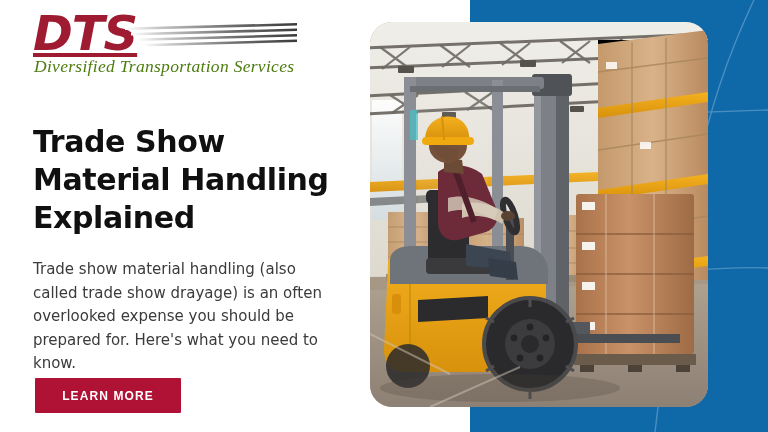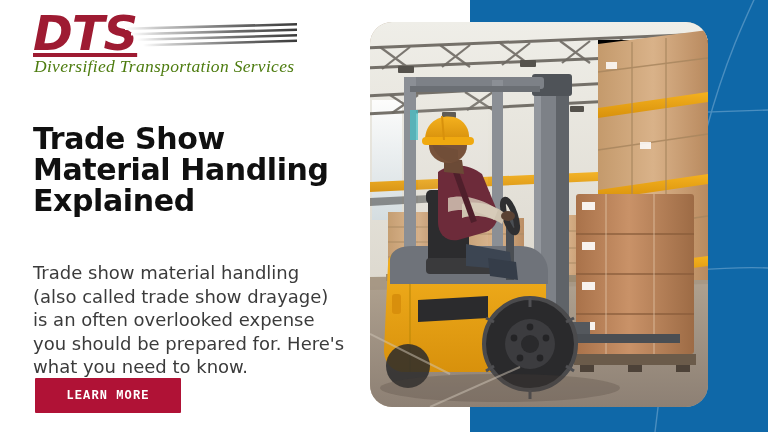--- a/index.html
+++ b/index.html
@@ -96,49 +96,49 @@
 
   
   .headline {
     position: absolute;
     left: 33px;
     top: 103px;
     width: 330px;
     font-family: "DejaVu Sans", sans-serif;
     font-weight: bold;
     font-size: 30px;
-    line-height: 31px;
+    line-height: 38px;
     letter-spacing: -0.4px;
     color: #101010;
   }
 
   
   .body-copy {
     position: absolute;
     left: 33px;
     top: 243px;
     width: 312px;
     font-family: "DejaVu Sans", sans-serif;
-    font-size: 18px;
+    font-size: 15px;
     line-height: 23.5px;
     color: #3b3b3b;
   }
 
   
   .cta {
     position: absolute;
     left: 35px;
     top: 378px;
     width: 146px;
     height: 35px;
     background: #b01236;
     border: none;
     border-radius: 1px;
     color: #ffffff;
-    font-family: Liberation Mono, monospace;
+    font-family: Liberation Sans, sans-serif;
     font-size: 12px;
     font-weight: bold;
     letter-spacing: 1.1px;
     cursor: pointer;
     padding: 0;
     display: flex;
     align-items: center;
     justify-content: center;
   }
 

